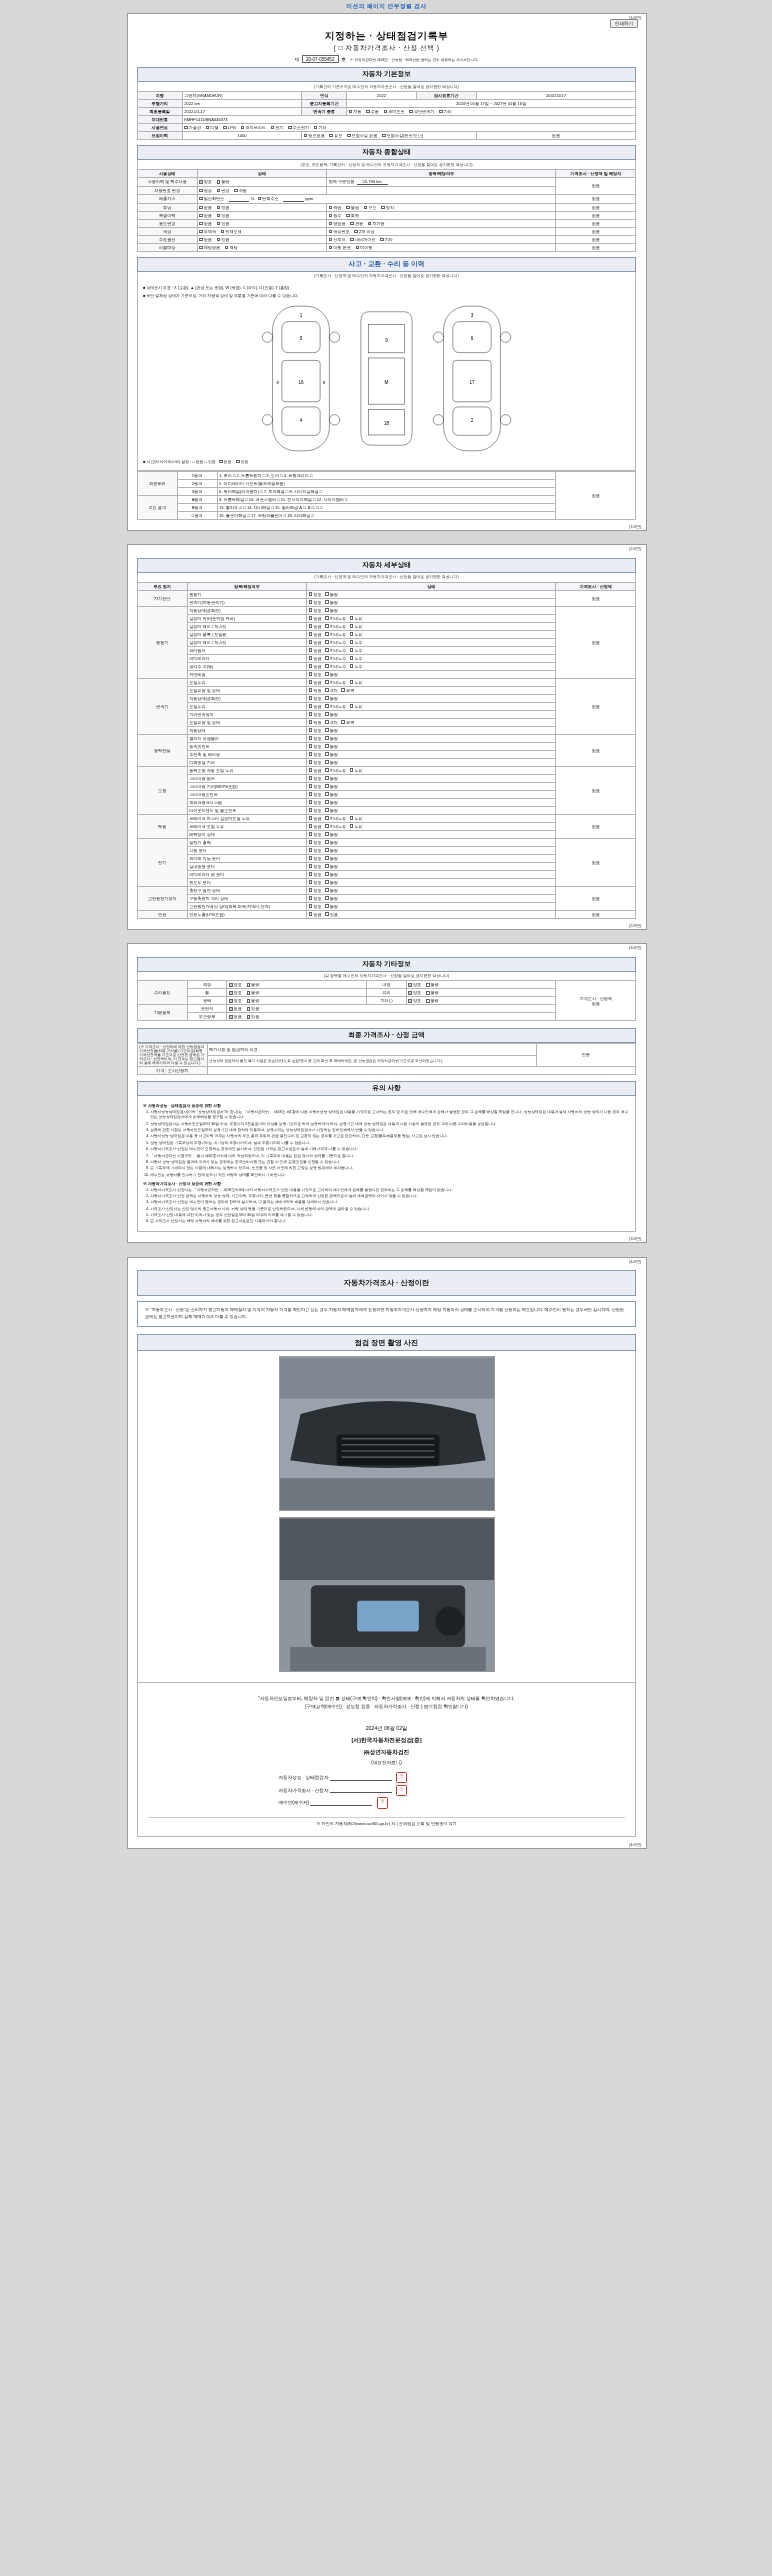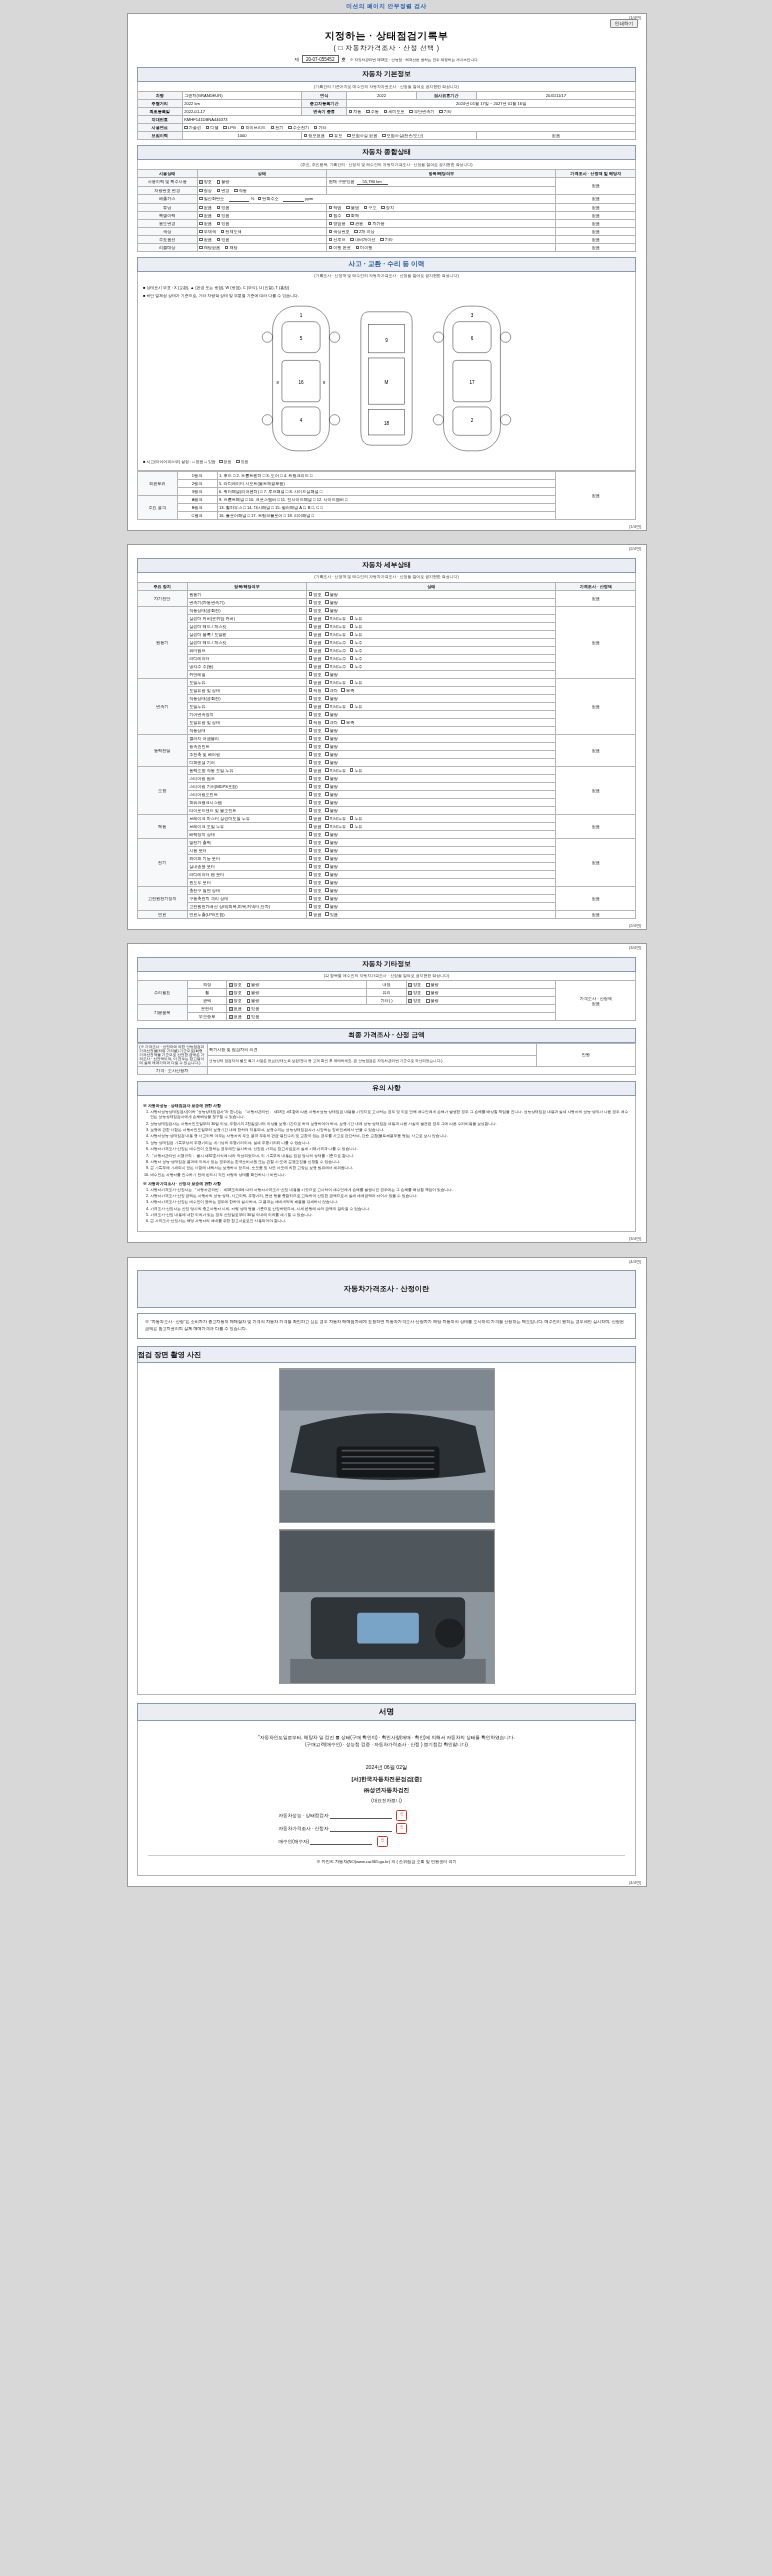--- a/index.html
+++ b/index.html
@@ -46,37 +46,37 @@
   .car-wrap { border:0.5px solid #b5b5b5; border-top:none; padding:4.1px 5.2px 3.1px; }
   .car-legend { font-size:3.9px; line-height:1.5; margin-bottom:2.1px; }
   .car-figs { display:flex; justify-content:center; gap:3.1px; align-items:flex-start; }
   .car-figs svg { display:block; }
   .notice-h { text-align:center; font-size:6.7px; font-weight:bold; background:#eaeef4; border:0.5px solid #8a9bb0; padding:2.1px 0; margin-top:6.2px; }
   .notice-body { border:0.5px solid #b5b5b5; border-top:none; padding:4.1px 5.2px; font-size:3.7px; line-height:1.45; }
   .notice-body .h { font-weight:bold; margin:3.1px 0 1px; font-size:3.9px; }
   .notice-body ol { margin:0 0 2.1px 7.2px; padding:0; }
   .notice-body li { margin-bottom:1px; }
   .price-head { text-align:center; font-size:6.7px; font-weight:bold; background:#eaeef4; border:0.5px solid #8a9bb0; padding:2.1px 0; margin-top:6.2px; }
-  .photo-head { font-size:7.2px; font-weight:bold; background:#eaeef4; border:0.5px solid #8a9bb0; padding:2.6px 0; margin-top:7.2px; }
+  .photo-head { text-align:center; font-size:7.2px; font-weight:bold; background:#eaeef4; border:0.5px solid #8a9bb0; padding:2.6px 0; margin-top:7.2px; }
   .photos { border:0.5px solid #b5b5b5; border-top:none; padding:5.2px; text-align:center; }
   .ph { width:216px; height:155px; margin:0 auto 5.2px; border:0.5px solid #999; position:relative; overflow:hidden; }
   .sign-head { text-align:center; font-size:7.7px; font-weight:bold; background:#eaeef4; border:0.5px solid #8a9bb0; padding:3.1px 0; margin-top:8.2px; }
   .sign-body { border:0.5px solid #b5b5b5; border-top:none; padding:7.2px 10.3px 10.3px; font-size:4.6px; }
   .sign-warn { text-align:center; font-size:4.6px; line-height:1.7; padding:5.2px 5.2px 7.2px; }
   .sign-date { text-align:center; margin:7.2px 0 5.2px; font-size:5.2px; }
   .sign-org { text-align:center; font-size:5.7px; font-weight:bold; margin:3.1px 0; }
   .sign-rows { width:216px; margin:7.2px auto 0; font-size:4.6px; }
   .sign-rows div { margin:1.5px 0; }
   .stamp { display:inline-block; width:11.3px; height:11.3px; border:1px solid #c0392b; border-radius:1.5px; color:#c0392b;
            font-size:3.6px; line-height:4.6px; text-align:center; padding:1px 0; vertical-align:middle; margin-left:3.1px; }
   .footer-note { text-align:center; font-size:4.1px; margin-top:8.2px; border-top:0.5px solid #ccc; padding-top:3.1px; }
   .box-red { border:1px solid #8a9bb0; padding:5.2px 7.2px; margin:5.2px 0; font-size:4.1px; line-height:1.6; }
   .mini { font-size:3.6px; }
   .ins-tbl td { height:7.2px; }
-  .hdr-caution { text-align:center; font-size:7.2px; font-weight:bold; border:0.5px solid #8a9bb0; background:#eaeef4; padding:13px 0; }
+  .hdr-caution { text-align:center; font-size:7.2px; font-weight:bold; border:0.5px solid #8a9bb0; background:#eaeef4; padding:7px 0; }
 </style>
 </head>
 <body>
 
 <div class="topbar">
   <span class="t">미션의 페이지 안부정렬 검사</span>
 </div>
 
 <div class="page">
   <div class="pg-mark">(1/4면)</div>
@@ -735,21 +735,20 @@
         <rect width="420" height="300" fill="#8e969d"></rect>
         <rect x="0" y="0" width="420" height="120" fill="#4f565c"></rect>
         <rect x="60" y="130" width="300" height="120" rx="10" fill="#2f3438"></rect>
         <rect x="150" y="160" width="120" height="60" rx="6" fill="#7aa3c8"></rect>
         <circle cx="330" cy="200" r="28" fill="#1d2124"></circle>
         <rect x="20" y="250" width="380" height="50" fill="#6a7177"></rect>
       </svg>
     </div>
   </div>
 
-  <div class="sign-head">서명</div>
   <div class="sign-body">
     <div class="sign-warn">
       <div>"자동차인도일로부터, 해당차 일 검진 볼 상태(구매 확인의) · 확인사항(매매 · 확인)에 의해서 자동차의 상태를 확인하였습니다.</div>
       <div>(구매고객(매수인) · 성능점 검증 · 자동차가격조사 · 산정 ) 보기점검 확인합니다)</div>
     </div>
     <div class="sign-date">2024년 06월 02일</div>
     <div class="sign-org">[서]한국자동차전문점검[중]</div>
     <div class="sign-org">㈜성연자동차검진</div>
     <div class="sign-org" style="font-weight:normal;font-size:4.6px">(대표진자보니)</div>
     <div class="sign-rows">

